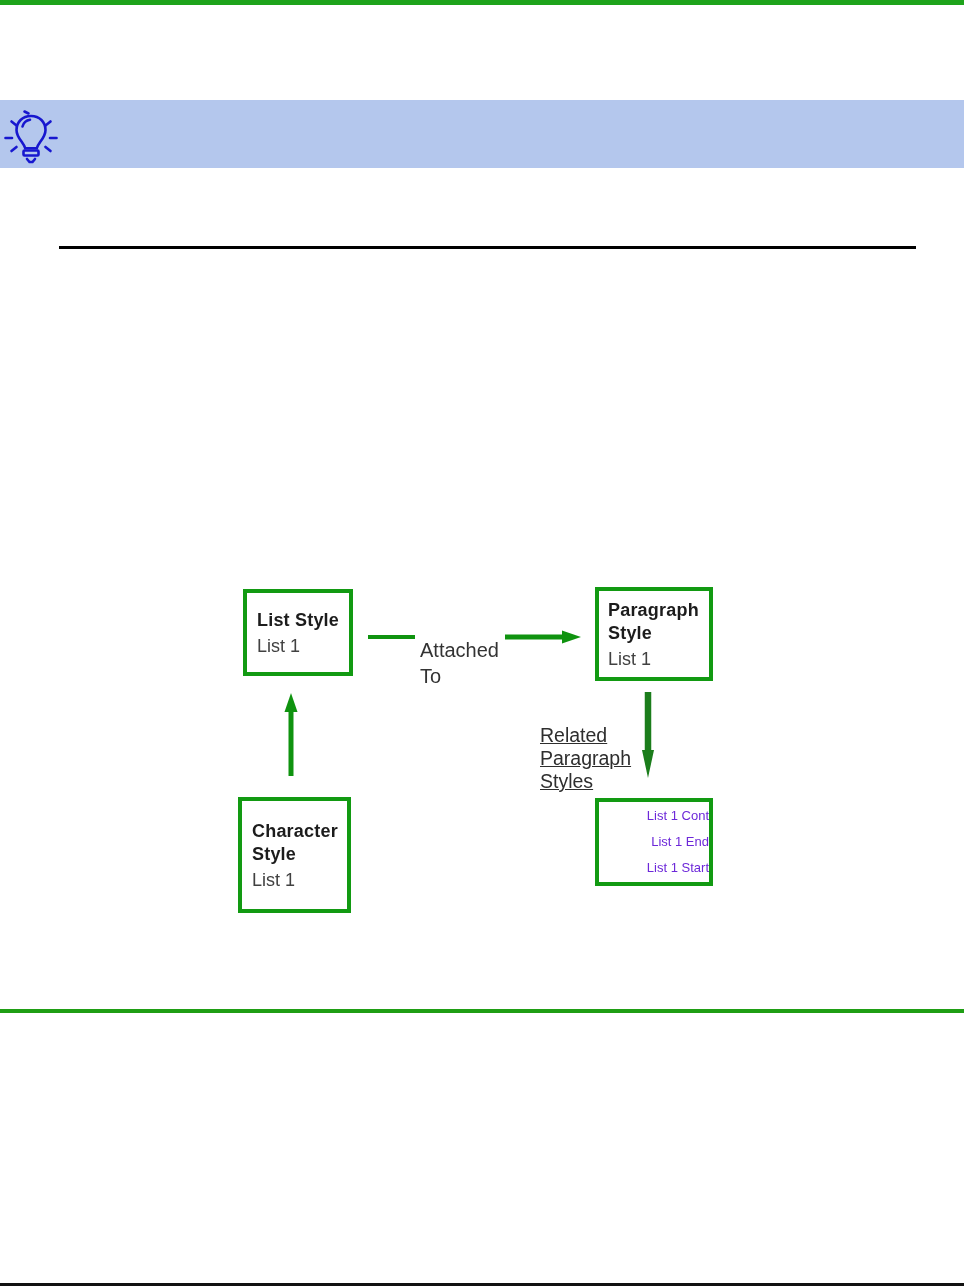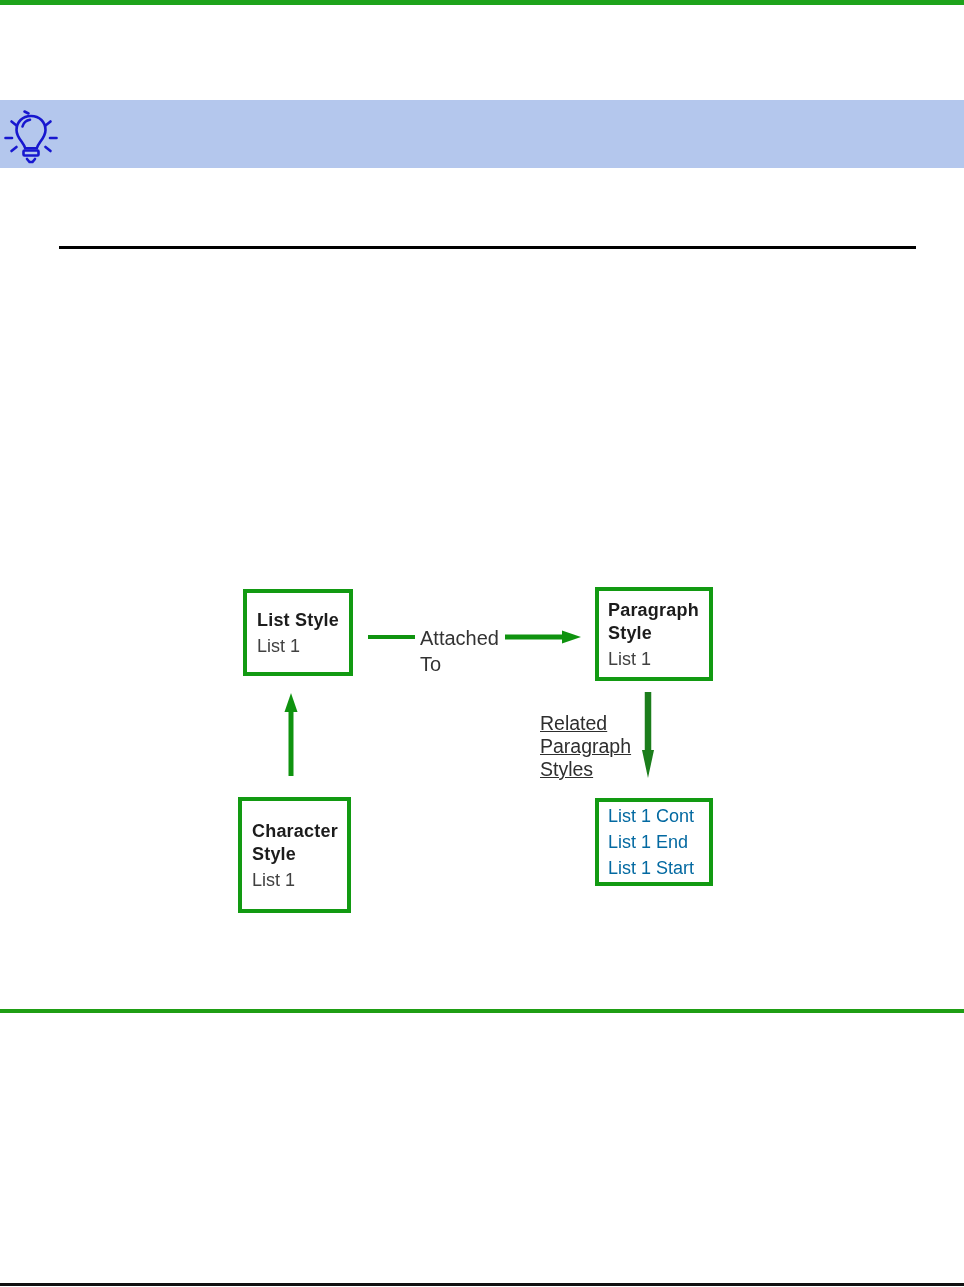--- a/index.html
+++ b/index.html
@@ -36,23 +36,23 @@
     justify-content: center;
     padding-left: 10px;
     color: #1c1c1c;
   }
   .dbox .box-title { font-weight: bold; font-size: 18px; line-height: 23px; letter-spacing: 0.2px; }
   .dbox .box-sub { font-size: 18px; line-height: 22px; color: #414141; margin-top: 3px; }
   #box-list-style      { left: 11px;  top: 9px;   width: 110px; height: 87px; }
   #box-paragraph-style { left: 363px; top: 7px;   width: 118px; height: 94px; padding-left: 9px; }
   #box-character-style { left: 6px;   top: 217px; width: 113px; height: 116px; }
   #box-related-styles  { left: 363px; top: 218px; width: 118px; height: 88px; padding-left: 9px; }
-  #box-related-styles .box-lines { font-size: 18px; line-height: 26px; color: #0369a1; }
+  #box-related-styles .box-lines { font-size: 13px; line-height: 26px; color: #6d28d9; text-align: right; }
 
-  .dlabel { position: absolute; color: #2e2e2e; }
+  .dlabel { position: absolute; color: #2e2e2e; margin-top: 12px; }
   #label-attached { left: 188px; top: 45px; font-size: 20px; line-height: 26px; color: #333333; }
   #label-modifies { left: 80px;  top: 132px; font-size: 19.5px; line-height: 23px; }
   #label-related  { left: 308px; top: 132px; font-size: 19.5px; line-height: 23px; text-decoration: underline; }
 
   #connector-left { left: 136px; top: 55px; width: 47px; height: 4px; background: #0f930f; }
   #arrow-right { left: 273px; top: 50px; }
   #arrow-up    { left: 51px;  top: 113px; }
   #arrow-down  { left: 408px; top: 112px; }
 
   

